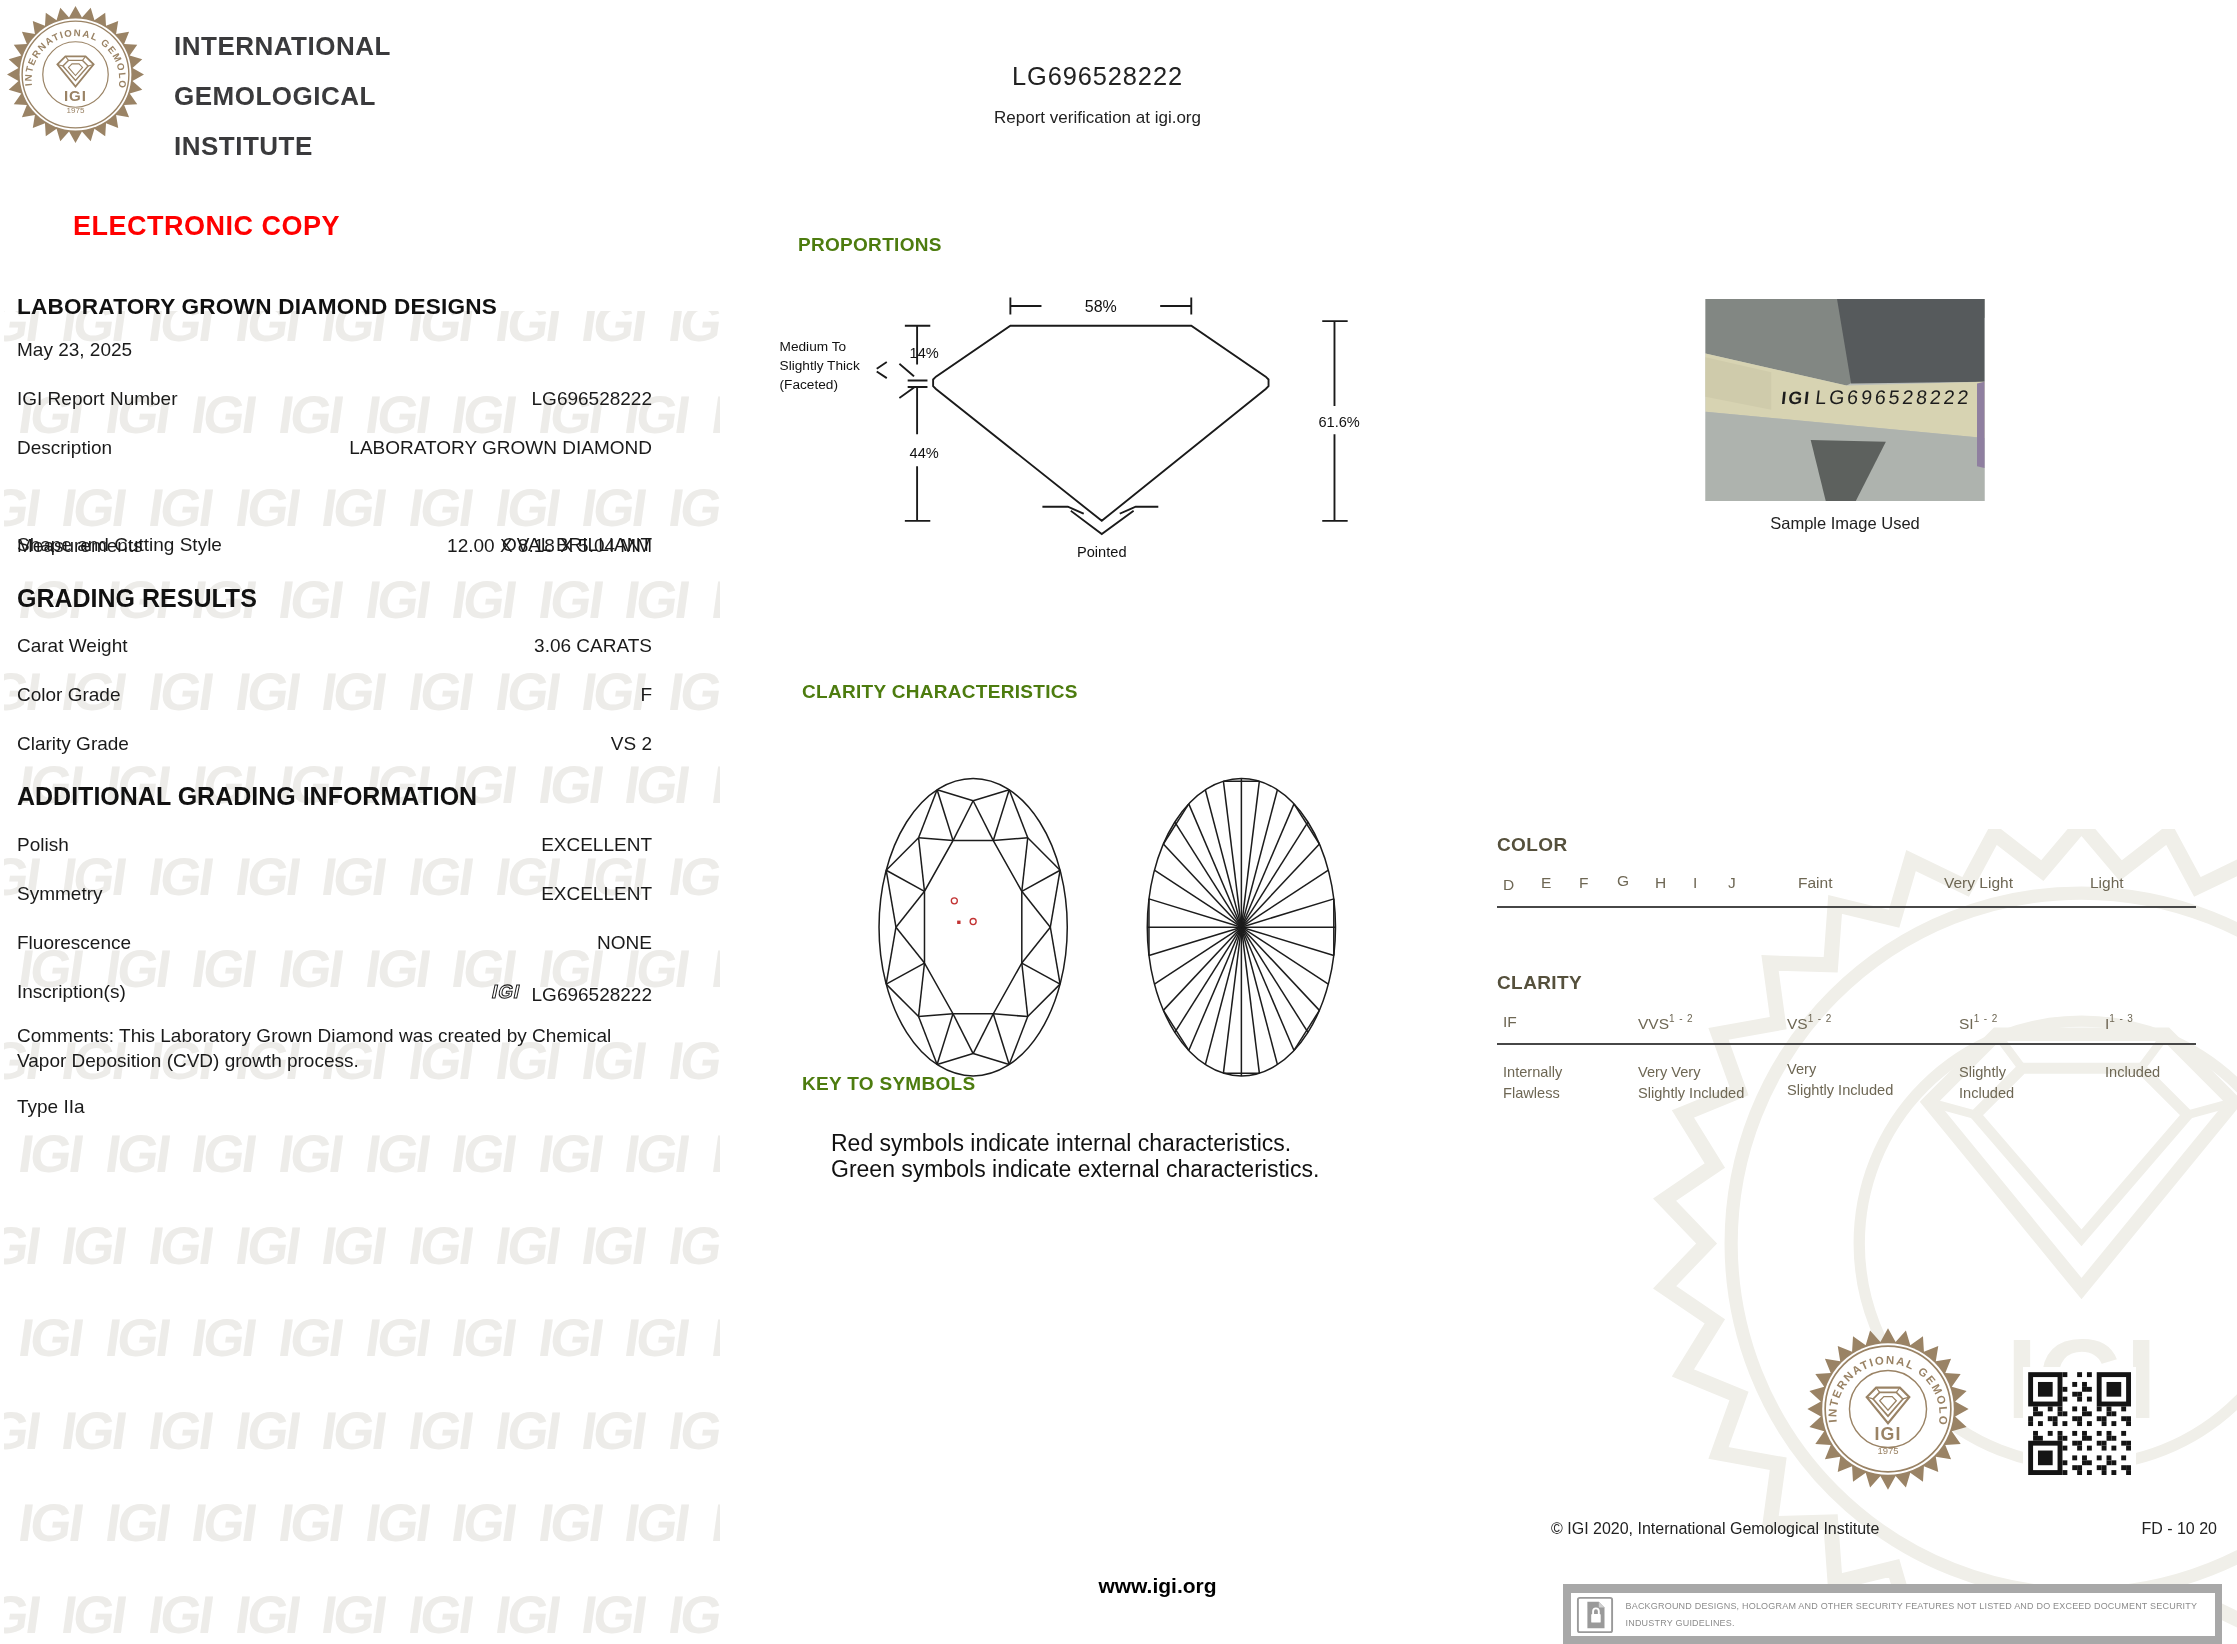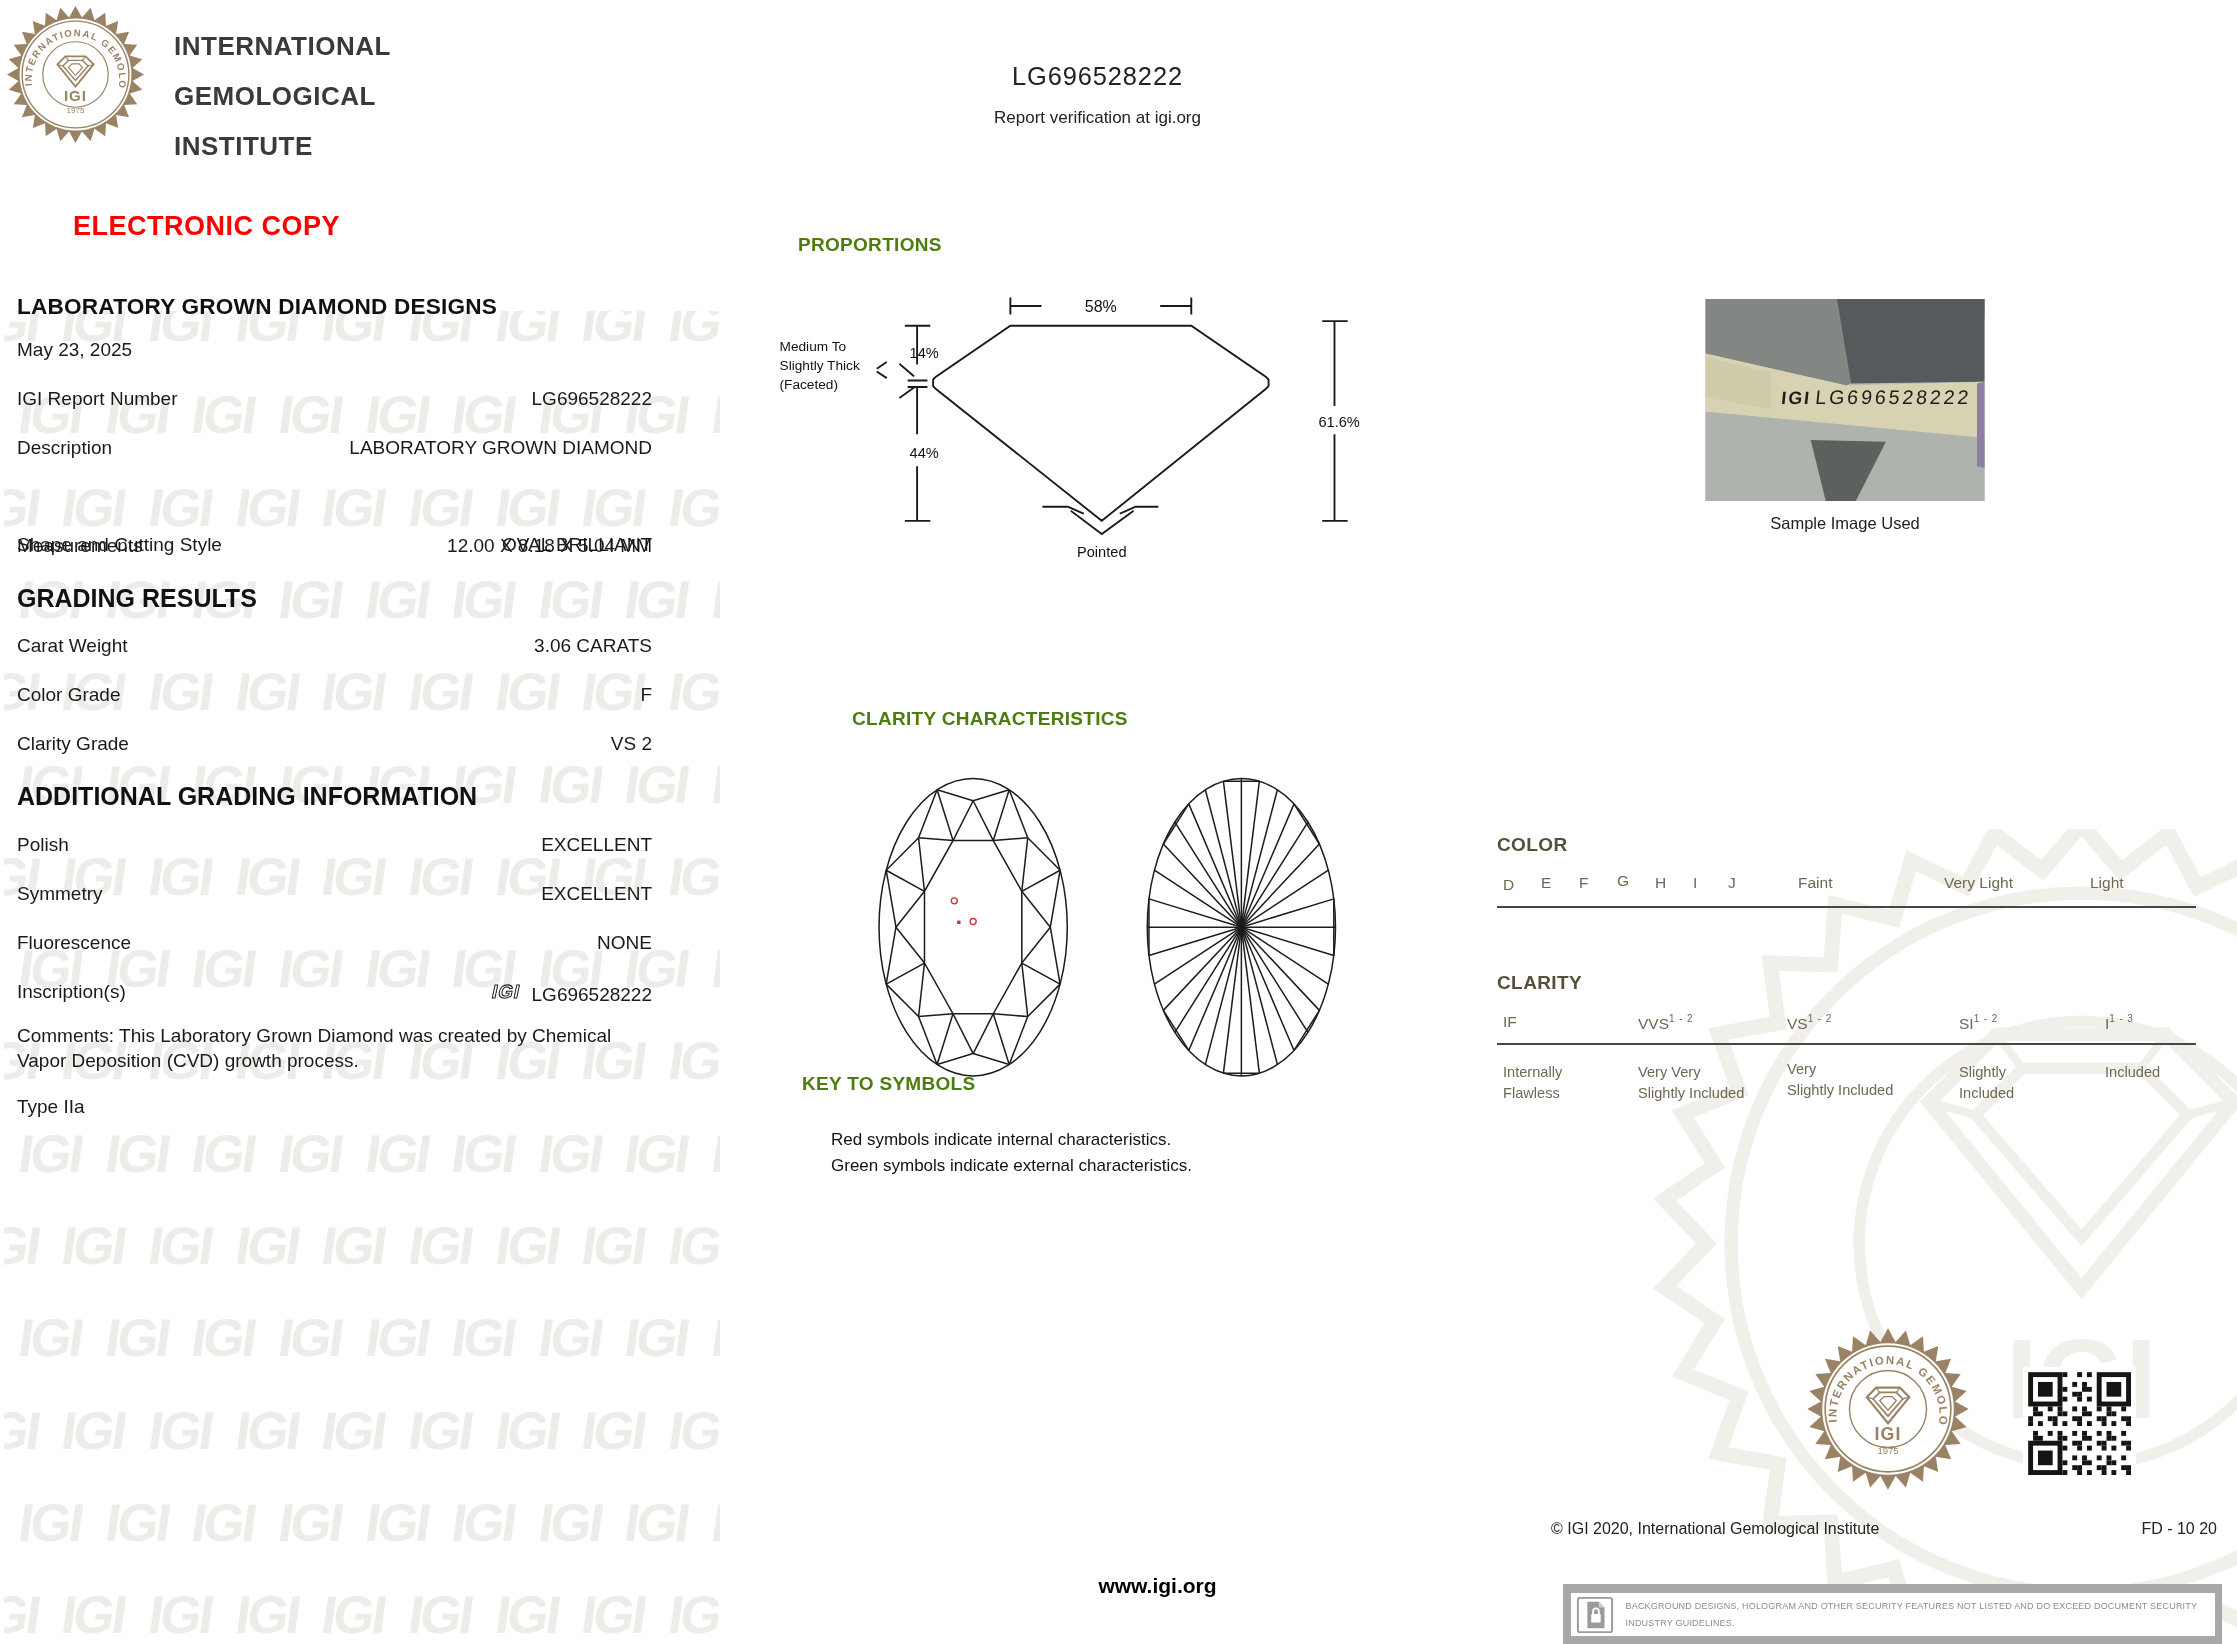--- a/index.html
+++ b/index.html
@@ -16,21 +16,21 @@
   
   .row{position:absolute;left:17px;width:635px;height:28px;font-size:19px;}
   .row .lbl{position:absolute;left:0;top:0;}
   .row .val{position:absolute;right:0;top:0;text-align:right;white-space:nowrap;}
   .sechead{position:absolute;left:17px;font-size:25px;font-weight:bold;color:#111;text-align:center;}
   .comments{position:absolute;left:17px;top:1023px;width:610px;font-size:19px;line-height:25.4px;}
   .typeline{position:absolute;left:17px;top:1096px;font-size:19px;}
   .inscr-ico{display:inline-block;vertical-align:-2.8px;margin-right:5.6px;}
   
   .h2{position:absolute;font-size:19px;font-weight:bold;color:#4d7c0f;letter-spacing:0.3px;}
-  .keyline{position:absolute;left:831px;width:527px;font-size:17px;color:#111;}
+  .keyline{position:absolute;left:831px;width:527px;font-size:23px;color:#111;}
   .caption{position:absolute;font-size:16.5px;color:#222;text-align:center;}
   
   .scalehead{position:absolute;font-size:19px;font-weight:bold;color:#55503c;letter-spacing:0.4px;}
   .scl-item{position:absolute;font-size:15.5px;color:#6e6754;white-space:nowrap;}
   .scl-line{position:absolute;height:1.9px;background:#474747;width:699px;left:1497px;}
   .scl-sup{font-size:10px;vertical-align:6.6px;letter-spacing:0.9px;}
   .desc2 div{line-height:21px;}
   
   .copyright{position:absolute;left:1551px;top:1520px;font-size:16px;color:#222;}
   .formcode{position:absolute;left:2076px;top:1520px;width:141px;text-align:right;font-size:16px;color:#222;}
@@ -329,21 +329,21 @@
   <polygon points="0,120 297,148 297,215 0,215" fill="#aeb3ae"></polygon>
   <polygon points="112,150 192,152 160,215 128,215" fill="#5d615e"></polygon>
   <polygon points="289,90 297,88 297,180 289,178" fill="#8f7fa0"></polygon>
   <g transform="skewX(-6)">
     <text x="92" y="112" font-size="19" letter-spacing="2" fill="#1c1c1c" font-weight="bold">IGI</text>
     <text x="128" y="112" font-size="21" letter-spacing="3" fill="#1c1c1c">LG696528222</text>
   </g>
 </svg>
 <div class="caption z" style="left:1705px;top:514px;width:280px;">Sample Image Used</div>
 
-<div class="h2 z" style="left:852px;top:681px;margin-top:27px;">CLARITY CHARACTERISTICS</div>
+<div class="h2 z" style="left:802px;top:681px;">CLARITY CHARACTERISTICS</div>
 <svg class="abs z" id="clarity-plots" style="left:829px;top:770px;" width="565" height="320" viewBox="0 0 600 340">
     <g stroke="#1c1c1c" stroke-width="1.6" fill="none">
       <ellipse cx="153" cy="167" rx="100" ry="158"></ellipse>
       <polygon points="174.4,75.0 204.7,128.9 204.7,205.1 174.4,259.0 131.6,259.0 101.3,205.1 101.3,128.9 131.6,75.0"></polygon>
       <line x1="174.4" y1="75.0" x2="191.3" y2="21.0"></line>
       <line x1="153.0" y1="32.7" x2="131.6" y2="75.0"></line>
       <line x1="153.0" y1="32.7" x2="174.4" y2="75.0"></line>
       <line x1="153.0" y1="32.7" x2="114.7" y2="21.0"></line>
       <line x1="153.0" y1="32.7" x2="191.3" y2="21.0"></line>
       <line x1="204.7" y1="128.9" x2="245.4" y2="106.5"></line>

